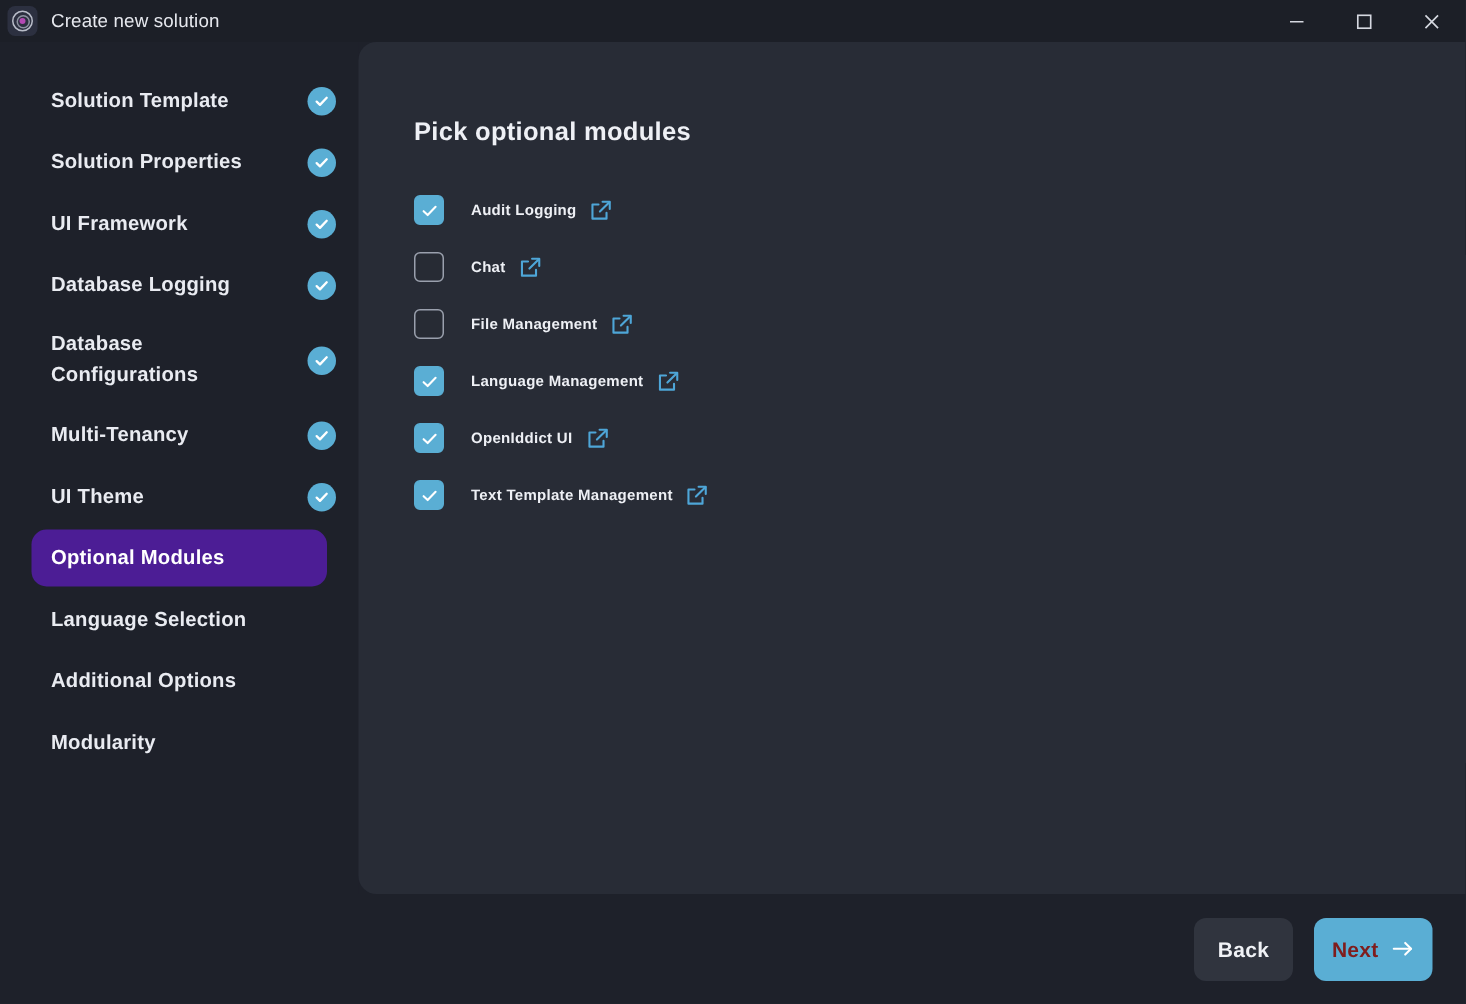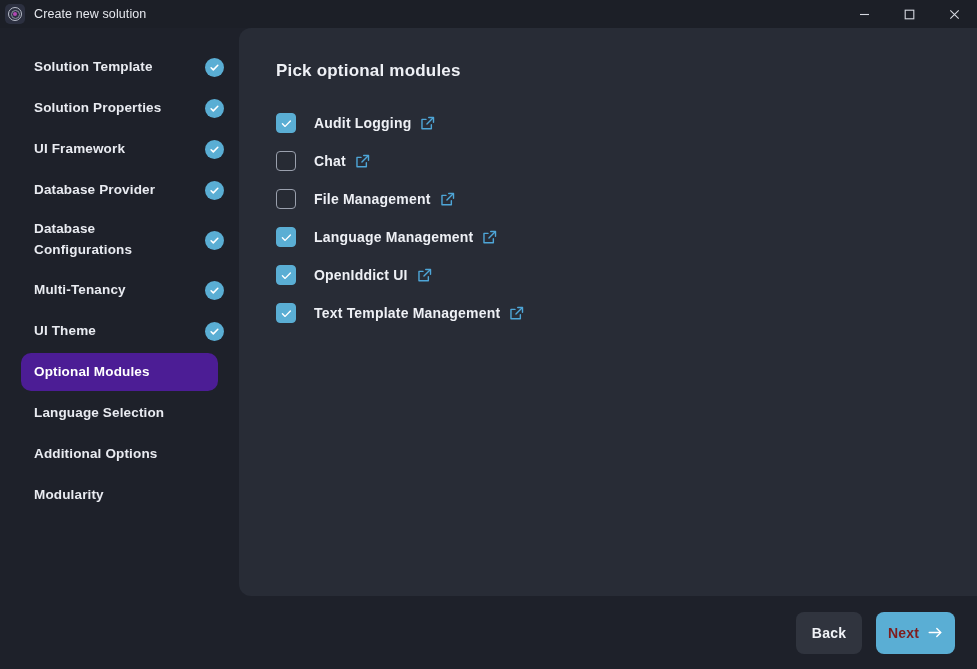--- a/index.html
+++ b/index.html
@@ -151,21 +151,21 @@
     position: relative;
   }
   .panel {
     position: absolute;
     left: 0;
     top: 0;
     right: 0;
     height: 568px;
     background: #282c36;
     border-radius: 12px 0 0 12px;
-    padding: 33px 0 0 37px;
+    padding: 50px 0 0 37px;
   }
   .panel-title {
     font-size: 17px;
     font-weight: bold;
     color: #eef0f5;
     letter-spacing: .2px;
     margin-bottom: 23px;
   }
   .module-list { display: block; }
   .module-row {
@@ -186,21 +186,21 @@
   .cb.checked {
     background: #5aaed4;
     border: 1px solid #5aaed4;
   }
   .cb.unchecked {
     background: #272b34;
     border: 1.5px solid #9aa0ad;
   }
   .cb svg { display: block; }
   .module-label {
-    font-size: 14px;
+    font-size: 10px;
     font-weight: bold;
     color: #eef0f5;
     letter-spacing: .2px;
     margin-left: 18px;
   }
   .ext-link {
     margin-left: 9px;
     display: flex;
     align-items: center;
     color: #4ea6d8;
@@ -302,21 +302,21 @@
       <div class="nav-item">
         <span class="nav-label">UI Framework</span>
         <span class="check-circle">
           <svg width="11" height="11" viewBox="0 0 12 12">
               <path d="M2.3 6.3 L4.7 8.6 L9.6 3.5" stroke="#ffffff" stroke-width="1.7" fill="none" stroke-linecap="round" stroke-linejoin="round"></path>
             </svg>
         </span>
       </div>
 
       <div class="nav-item">
-        <span class="nav-label">Database Provider</span>
+        <span class="nav-label">Database Logging</span>
         <span class="check-circle">
           <svg width="11" height="11" viewBox="0 0 12 12">
               <path d="M2.3 6.3 L4.7 8.6 L9.6 3.5" stroke="#ffffff" stroke-width="1.7" fill="none" stroke-linecap="round" stroke-linejoin="round"></path>
             </svg>
         </span>
       </div>
 
       <div class="nav-item nav-spacer-2line">
         <span class="nav-label" style="max-width:118px; display:inline-block;">Database Configurations</span>
         <span class="check-circle">

